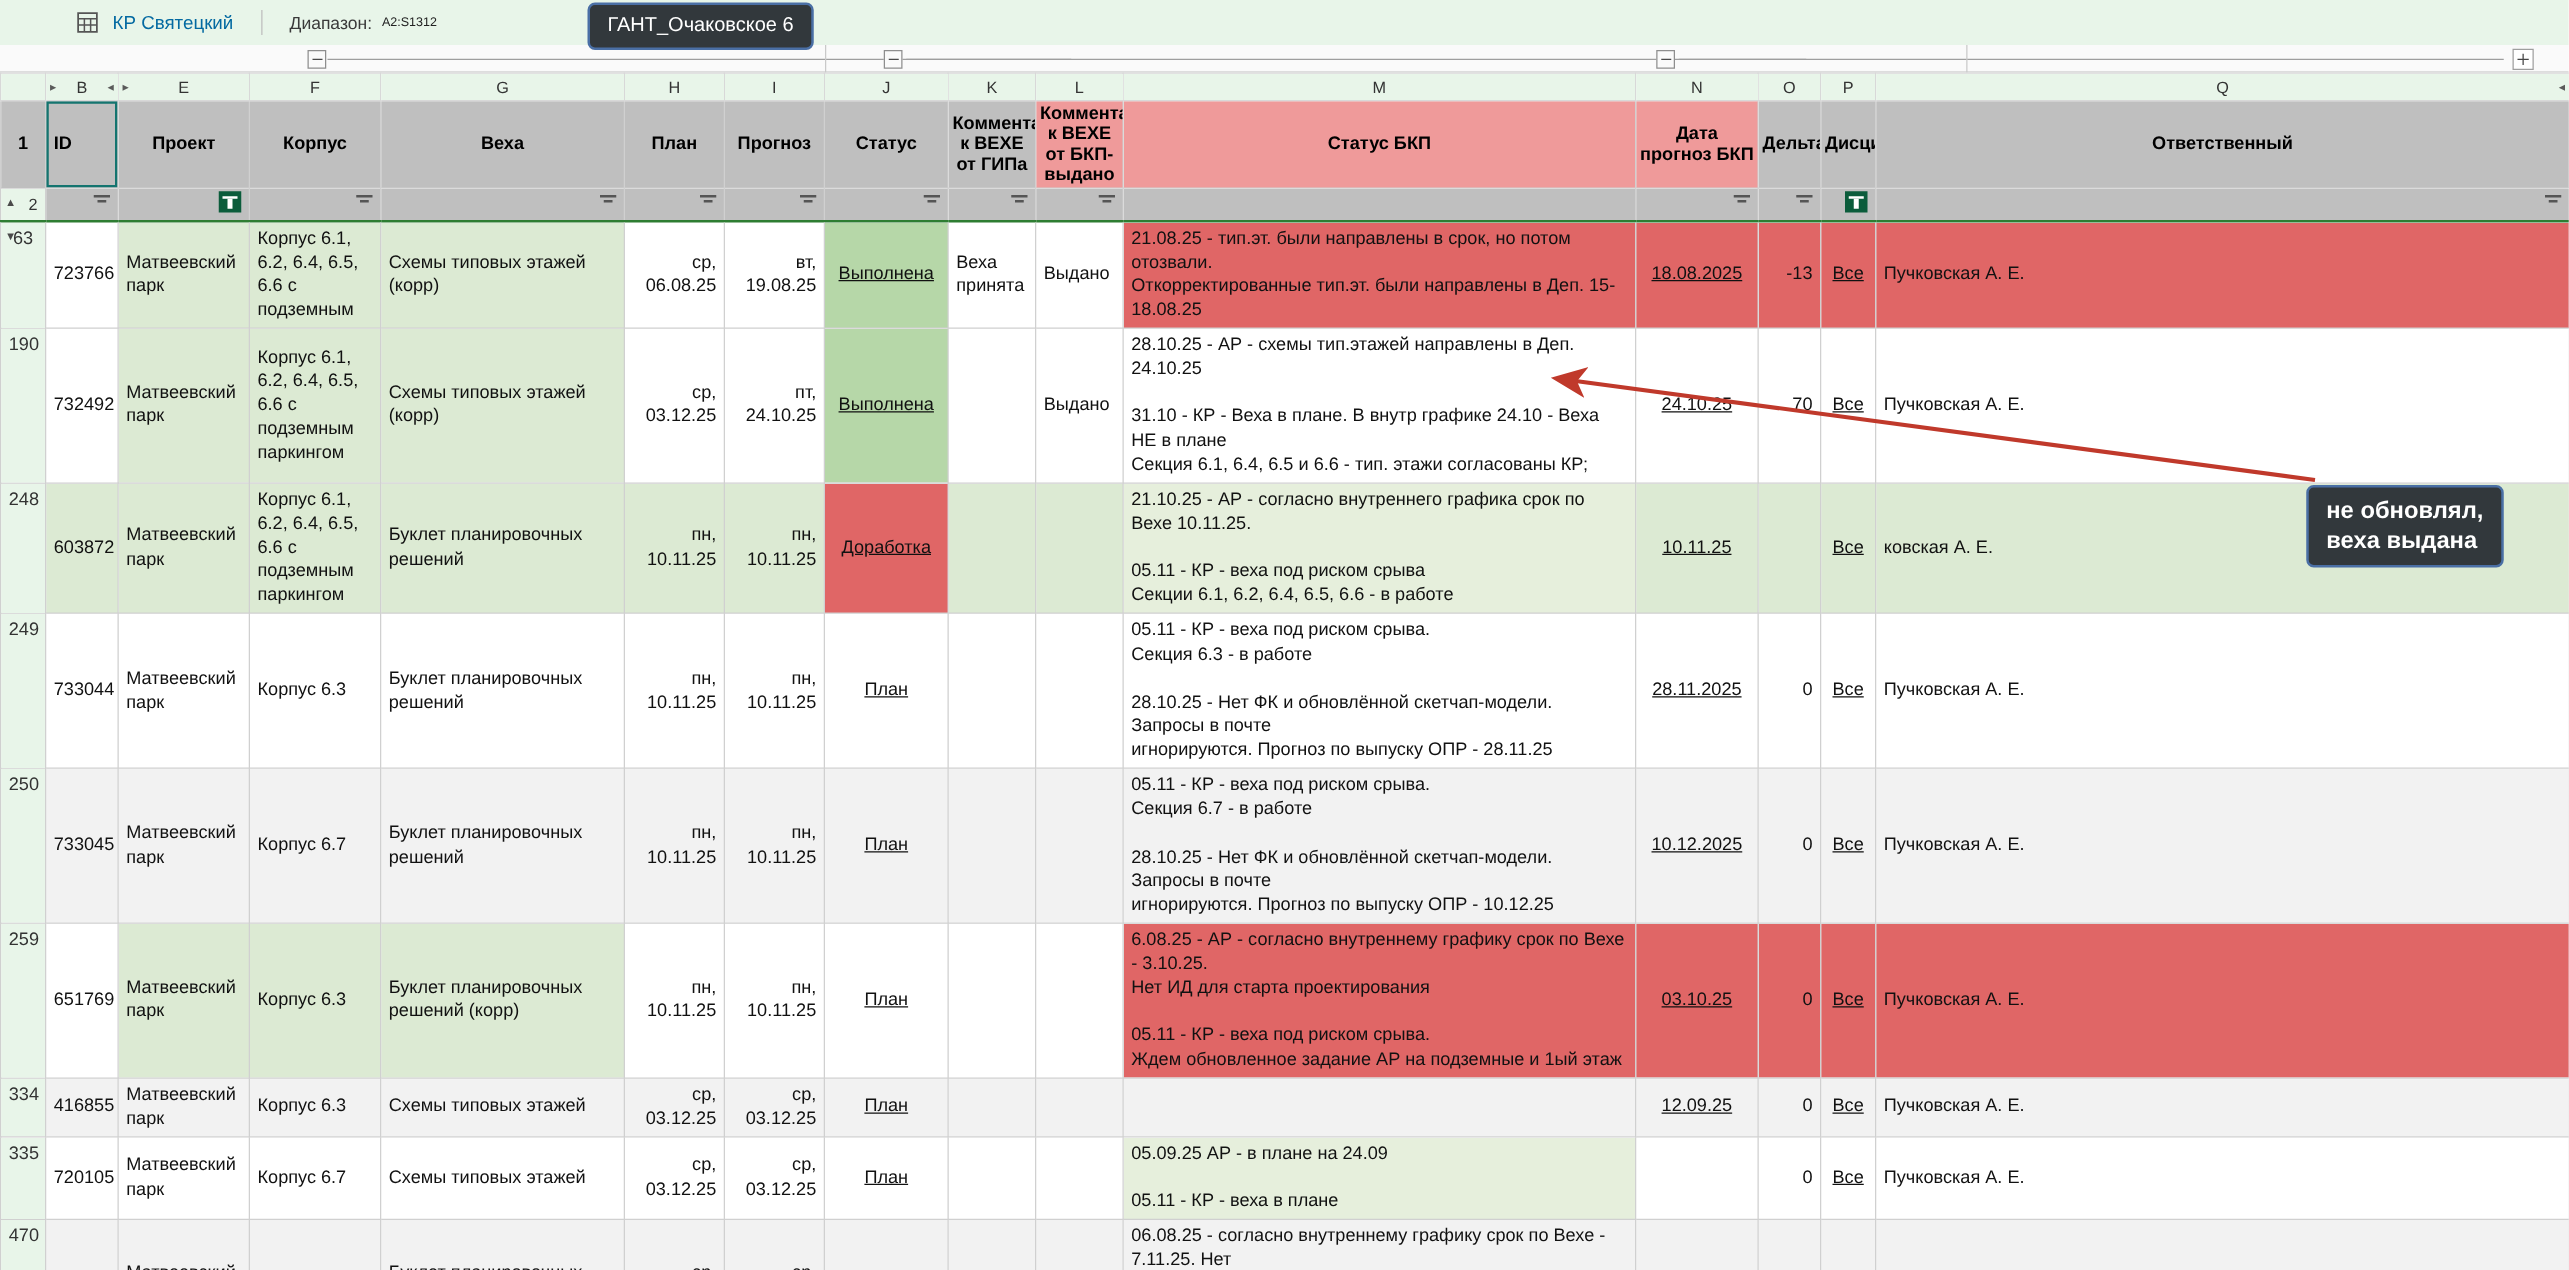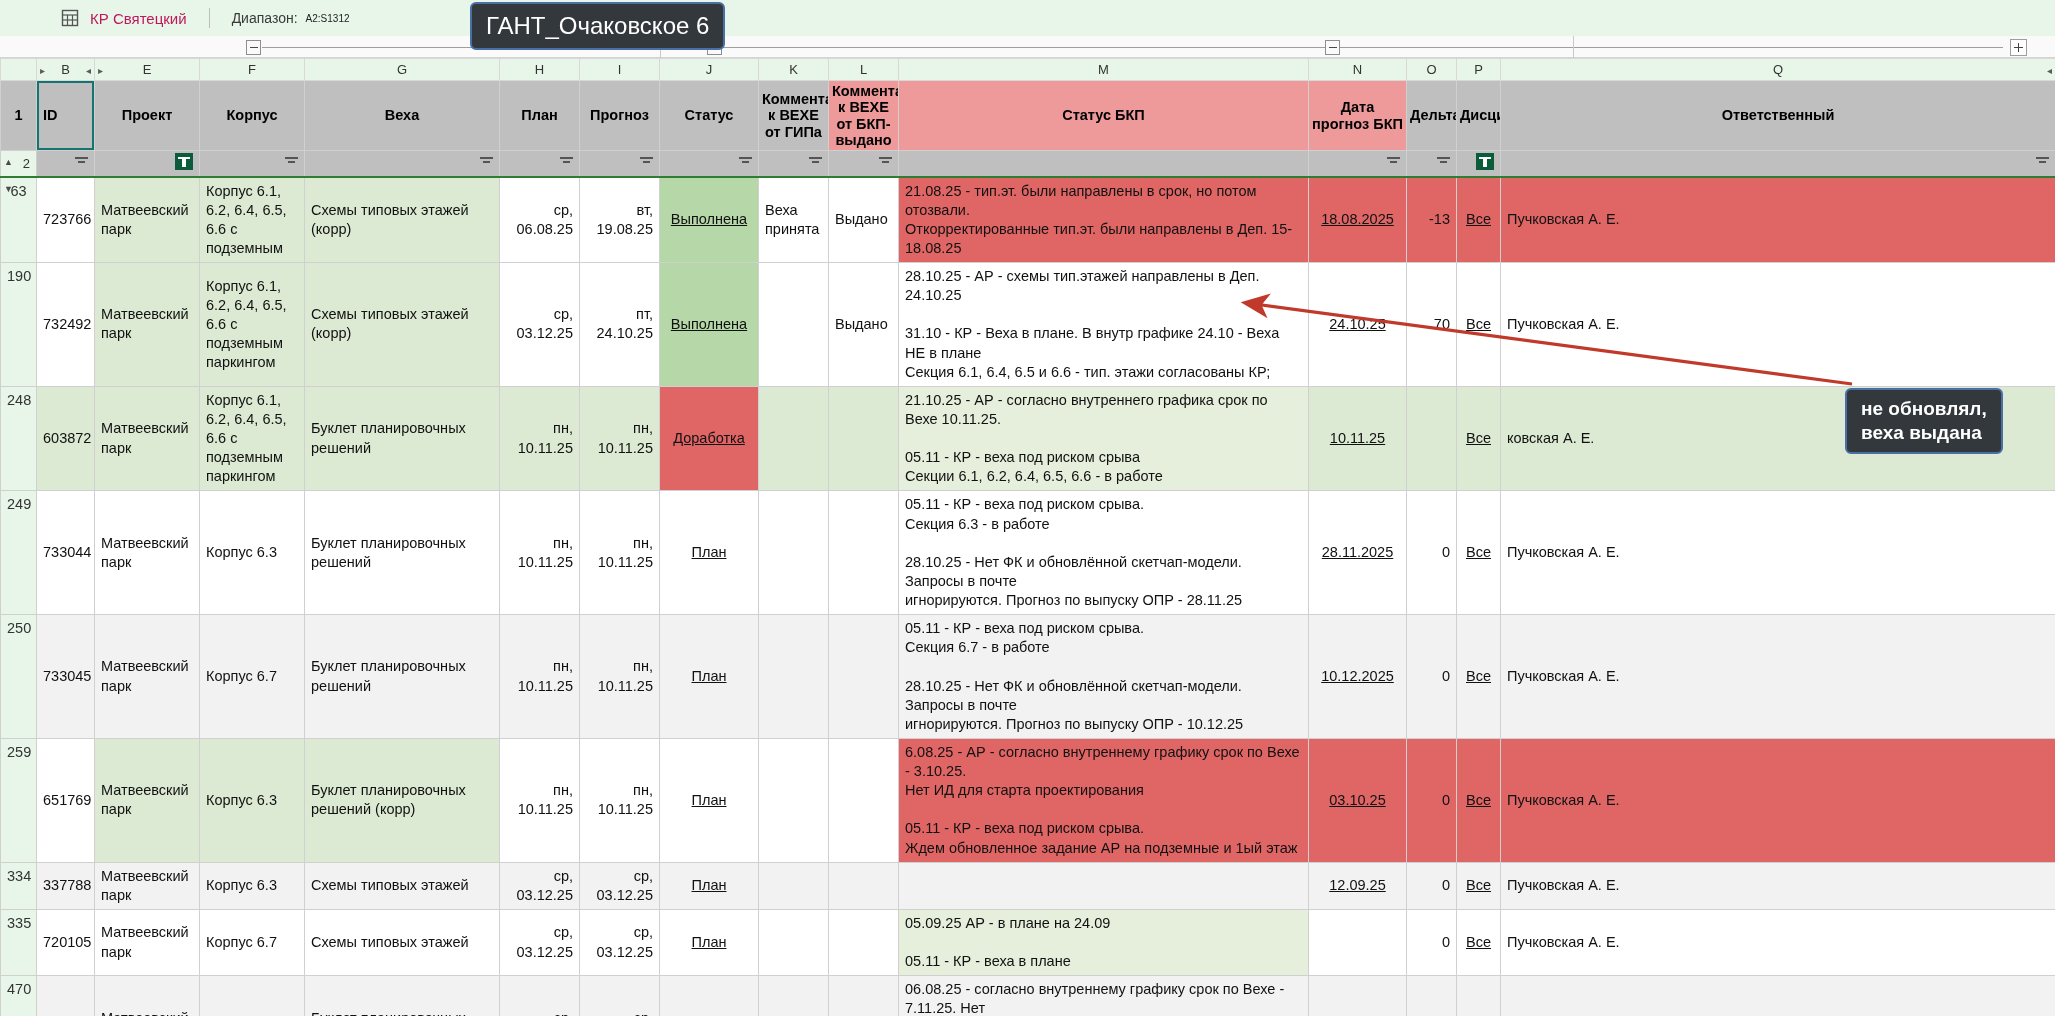--- a/index.html
+++ b/index.html
@@ -20,35 +20,35 @@
     padding: 0 0 0 60px;
     position: relative;
   }
   .topbar .doc-ico {
     width: 20px; height: 20px;
     margin-right: 10px;
     display: inline-flex; align-items: center; justify-content: center;
     color: #555;
   }
   .topbar .doc-name {
-    font-size: 15px; color: #be185d;
+    font-size: 15px; color: #0369a1;
   }
   .topbar .sep {
     width: 1px; height: 20px; background: #bdbdbd; margin: 0 22px;
   }
   .topbar .range-label { font-size: 14px; color: #3a3a3a; margin-right: 8px; }
   .topbar .range-val { font-size: 10px; color: #222; }
 
   .tooltip-dark {
     position: absolute;
     background: #32383c;
     border: 2px solid #4a6fa5;
     border-radius: 6px;
     color: #ffffff;
-    font-size: 24px;
+    font-size: 16px;
     padding: 7px 14px;
     white-space: pre-line;
     line-height: 1.25;
     z-index: 60;
   }
   #tip-title { left: 470px; top: 2px; }
   #tip-note  { left: 1845px; top: 330px; font-weight: bold; font-size: 19px; }
 
   
   .rulerbar {
@@ -420,21 +420,21 @@
           <td class="mid bg-white"></td>
           <td class="mid bg-white"></td>
           <td class="bg-red">6.08.25 - АР - согласно внутреннему графику срок по Вехе - 3.10.25.<br>Нет ИД для старта проектирования<br><br>05.11 - КР - веха под риском срыва.<br>Ждем обновленное задание АР на подземные и 1ый этаж</td>
           <td class="ctr bg-red">03.10.25</td>
           <td class="num mid bg-red">0</td>
           <td class="ctr bg-red">Все</td>
           <td class="mid bg-red">Пучковская А. Е.</td>
         </tr>
         <tr class="drow" style="height: 38px;">
           <td class="rownum"><span>334</span></td>
-          <td class="num mid bg-alt">337788</td>
+          <td class="num mid bg-alt">416855</td>
           <td class="mid bg-alt">Матвеевский парк</td>
           <td class="mid bg-alt">Корпус 6.3</td>
           <td class="mid bg-alt">Схемы типовых этажей</td>
           <td class="num mid bg-alt">ср, 03.12.25</td>
           <td class="num mid bg-alt">ср, 03.12.25</td>
           <td class="ctr bg-alt">План</td>
           <td class="mid bg-alt"></td>
           <td class="mid bg-alt"></td>
           <td class="bg-alt"></td>
           <td class="ctr bg-alt">12.09.25</td>

